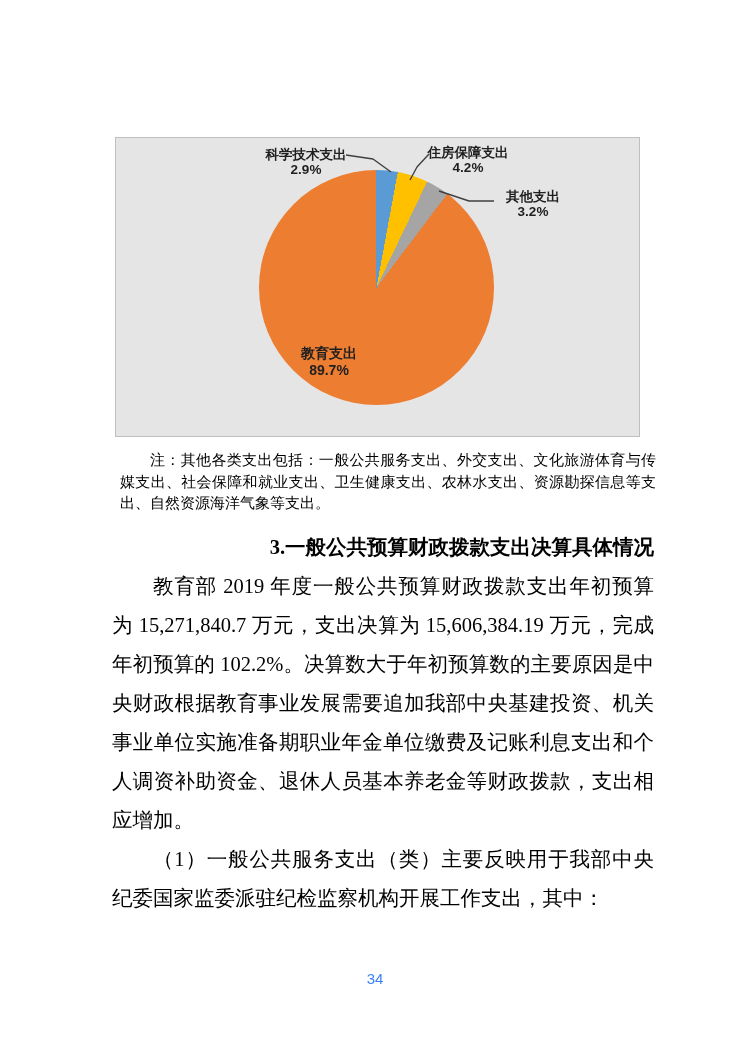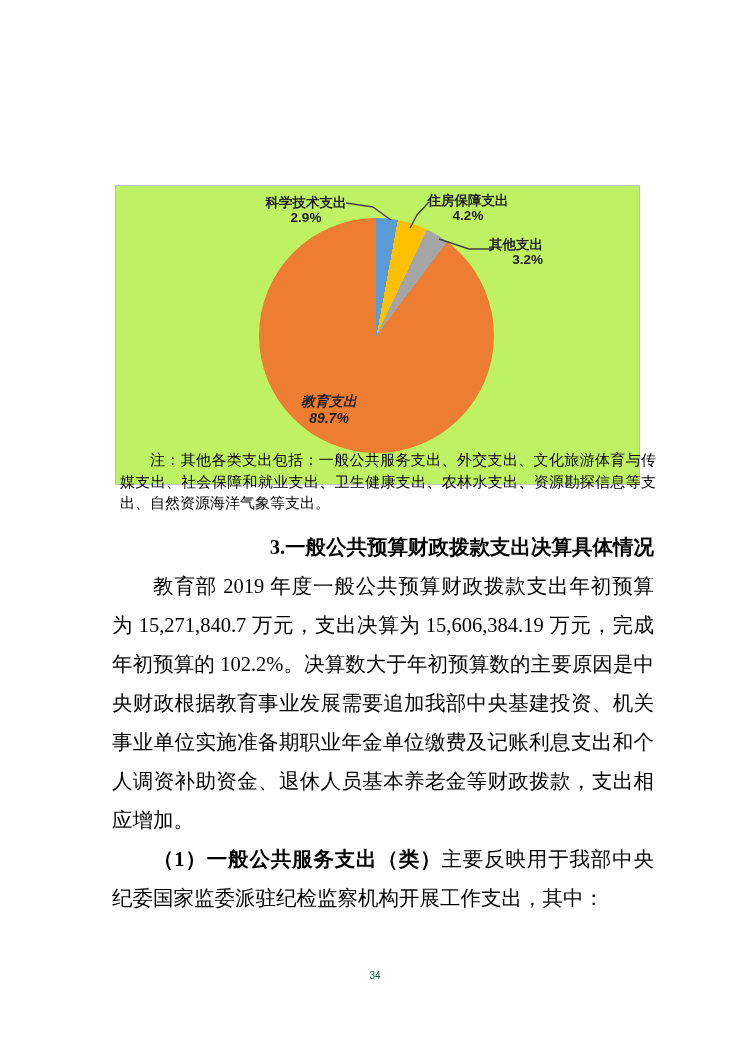--- a/index.html
+++ b/index.html
@@ -14,60 +14,60 @@
   
   .fig-title{
     position:absolute;top:95px;left:0;width:750px;
     margin:0;text-align:center;
     font-size:20px;font-weight:bold;letter-spacing:1px;
   }
   
   .chart-box{
     position:absolute;left:115px;top:137px;
     width:523px;height:298px;
-    border:1px solid #bfbfbf;background:#bef264;margin-top:48px;
+    border:1px solid #bfbfbf;background:#e5e5e5;
   }
   .pie{
     position:absolute;left:143px;top:32px;
     width:235px;height:235px;border-radius:50%;
   }
   .leaders{position:absolute;left:0;top:0;width:523px;height:298px;}
   .leaders polyline{fill:none;stroke:#404040;stroke-width:1.4;stroke-linejoin:round;}
   .lbl{
     position:absolute;transform:translateX(-50%);
     text-align:center;white-space:nowrap;
     font-family:"Liberation Sans", sans-serif;
     font-weight:bold;font-size:13.5px;line-height:15px;color:#1f1f1f;
   }
   .lbl-science{left:190px;top:9px;}
   .lbl-housing{left:352px;top:7px;}
-  .lbl-other{left:400px;top:51px;text-align:right;}
-  .lbl-education{left:213px;top:207px;font-size:14px;line-height:17px;font-style:italic;}
+  .lbl-other{left:417px;top:51px;}
+  .lbl-education{left:213px;top:207px;font-size:14px;line-height:17px;}
   
   .note{
     position:absolute;left:112px;top:442px;width:536px;
     margin:8px;font-size:15px;line-height:21.5px;
     text-align:justify;text-indent:2em;color:#000;
   }
   
   .body-text{
     position:absolute;left:112px;top:528px;width:542px;
     font-size:20.5px;line-height:39px;text-align:justify;
   }
   .body-text h3{
     margin:0;font-size:20.5px;line-height:39px;
     font-weight:bold;text-indent:2em;text-align:right;
   }
   .body-text p{margin:0;text-indent:2em;}
-  .b{font-weight:bold;}
+  .b{font-weight:normal;}
   
   .pagenum{
     position:absolute;top:970px;left:0;width:750px;
     text-align:center;font-family:"Liberation Sans", sans-serif;
-    font-size:10px;color:#14532d;
+    font-size:15px;color:#3b82f6;
   }
 </style>
 </head>
 <body>
 
 <div class="page">
 
 
   <div class="chart-box">
     <div class="pie" style="background: conic-gradient(rgb(91, 155, 213) 0deg, rgb(91, 155, 213) 10.44deg, rgb(255, 192, 0) 10.44deg, rgb(255, 192, 0) 25.56deg, rgb(165, 165, 165) 25.56deg, rgb(165, 165, 165) 37.08deg, rgb(237, 125, 49) 37.08deg, rgb(237, 125, 49) 360deg);"></div>

